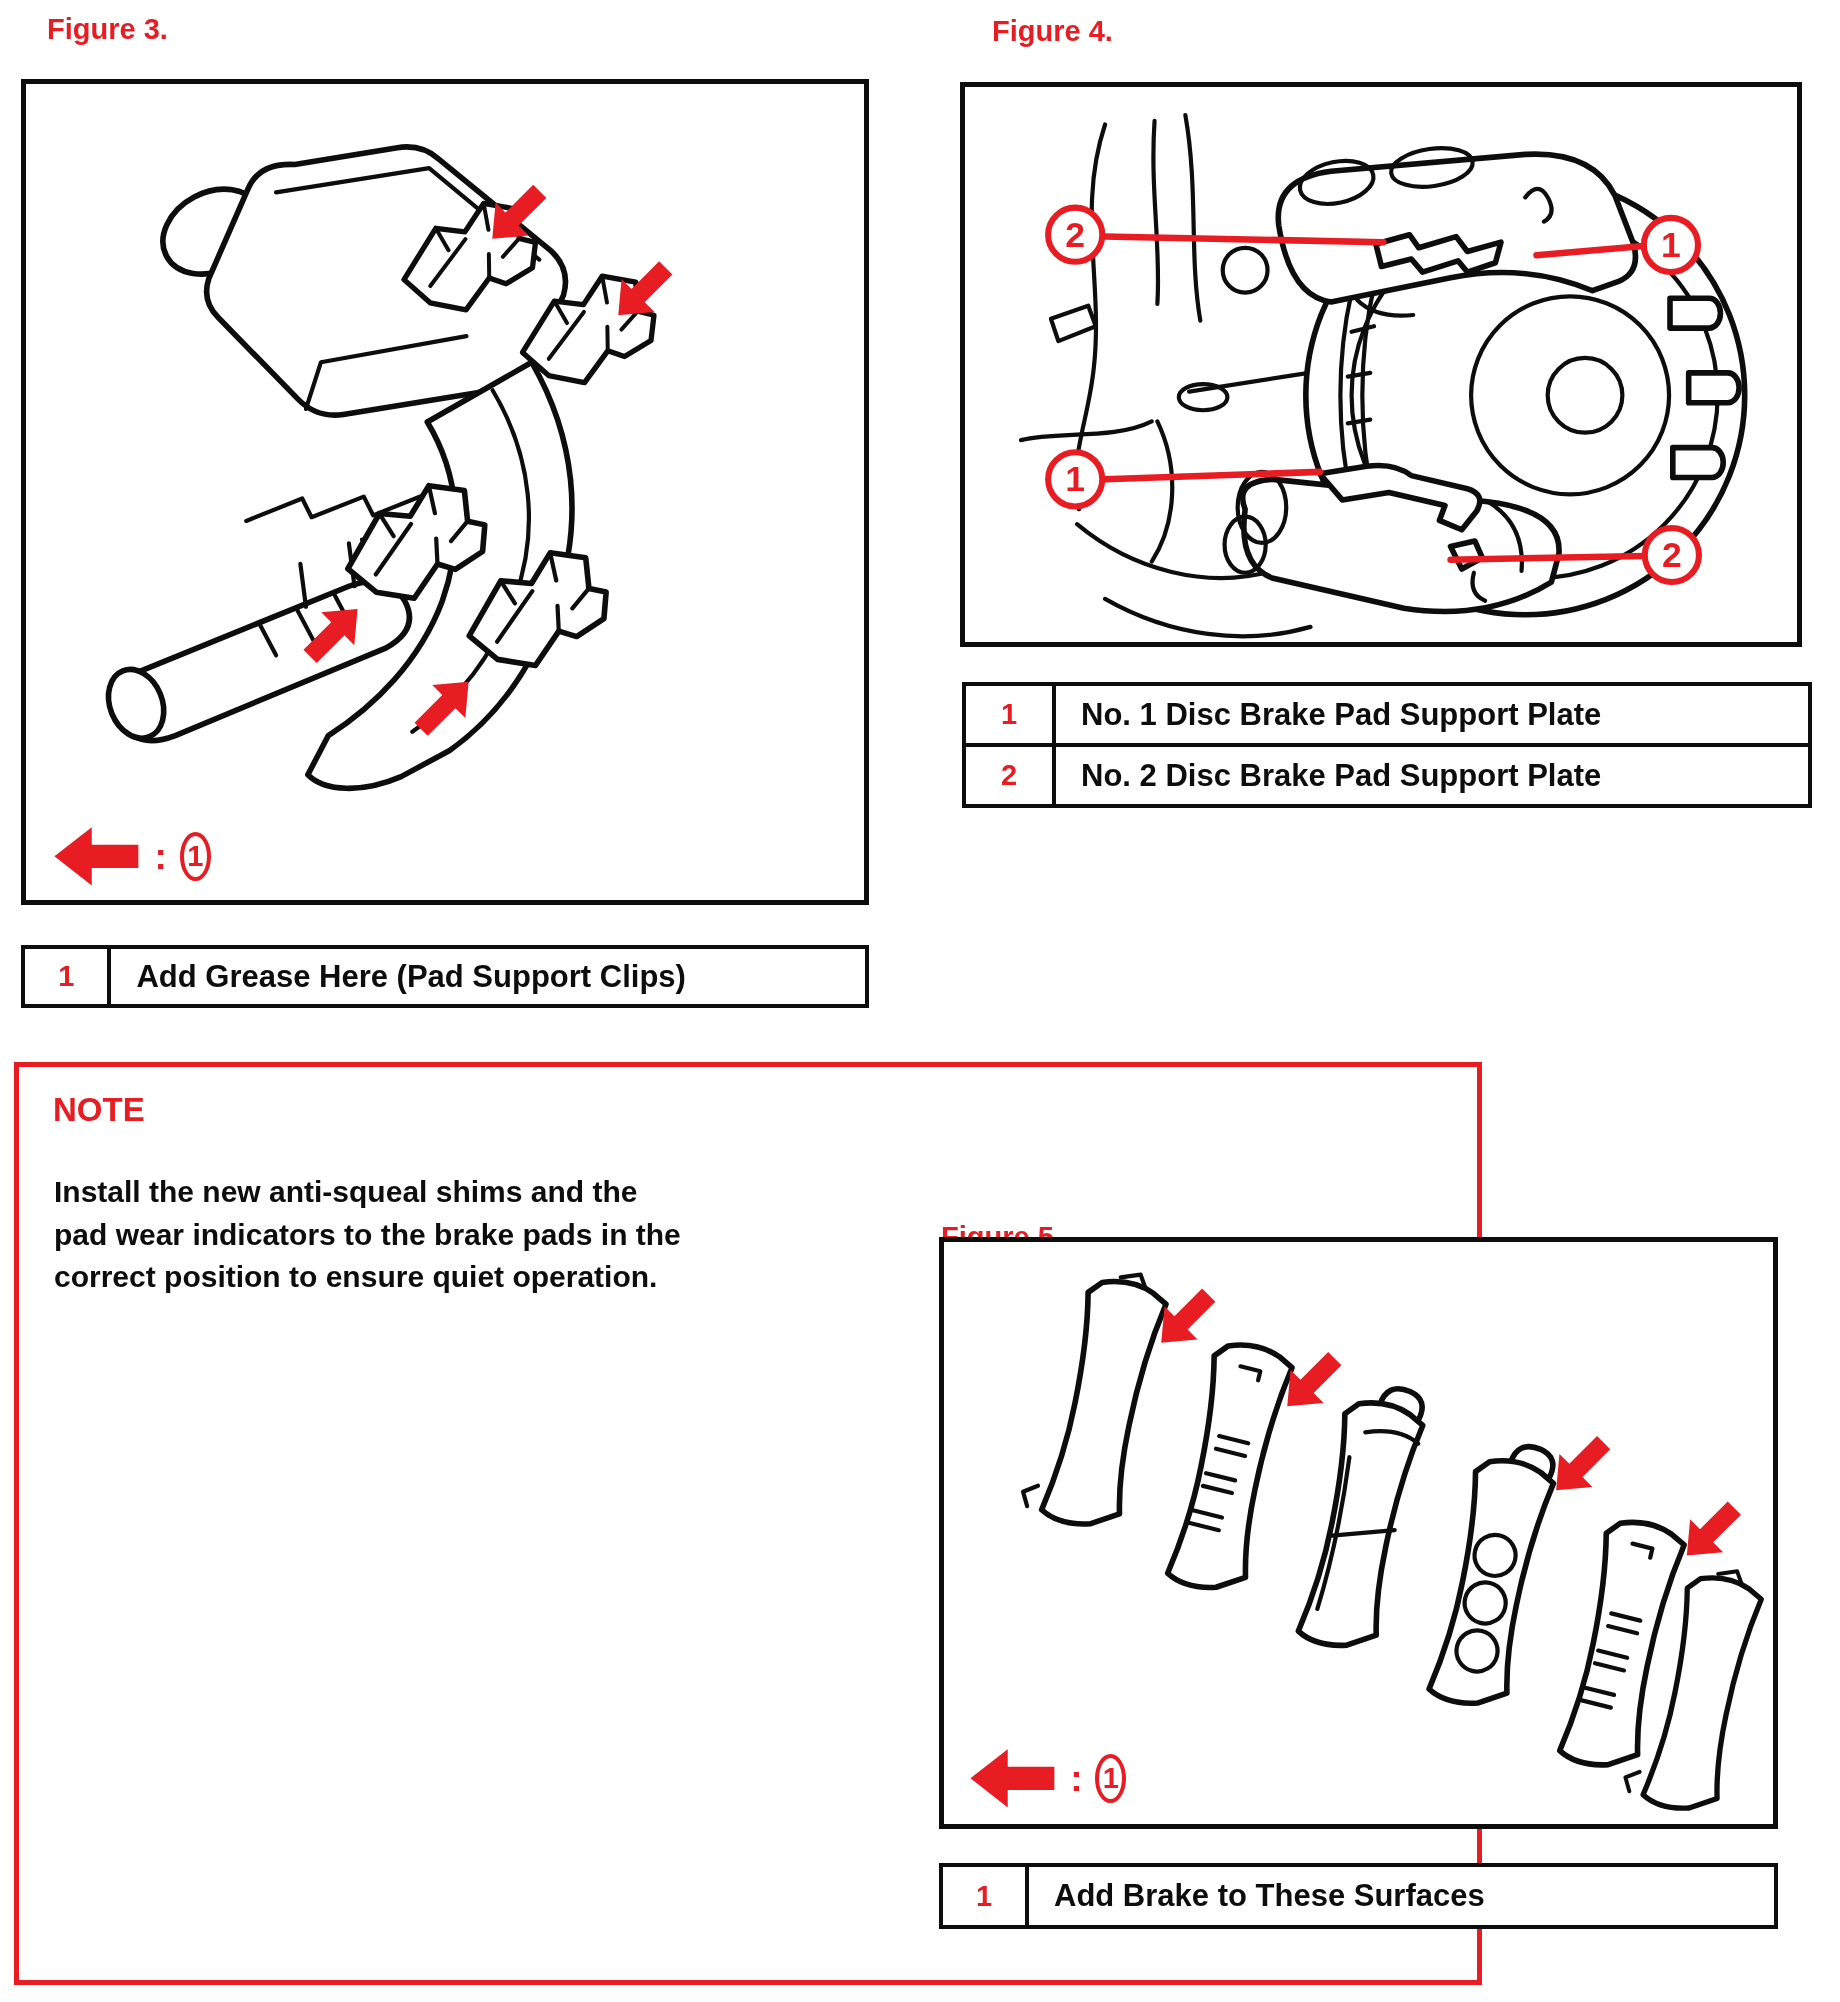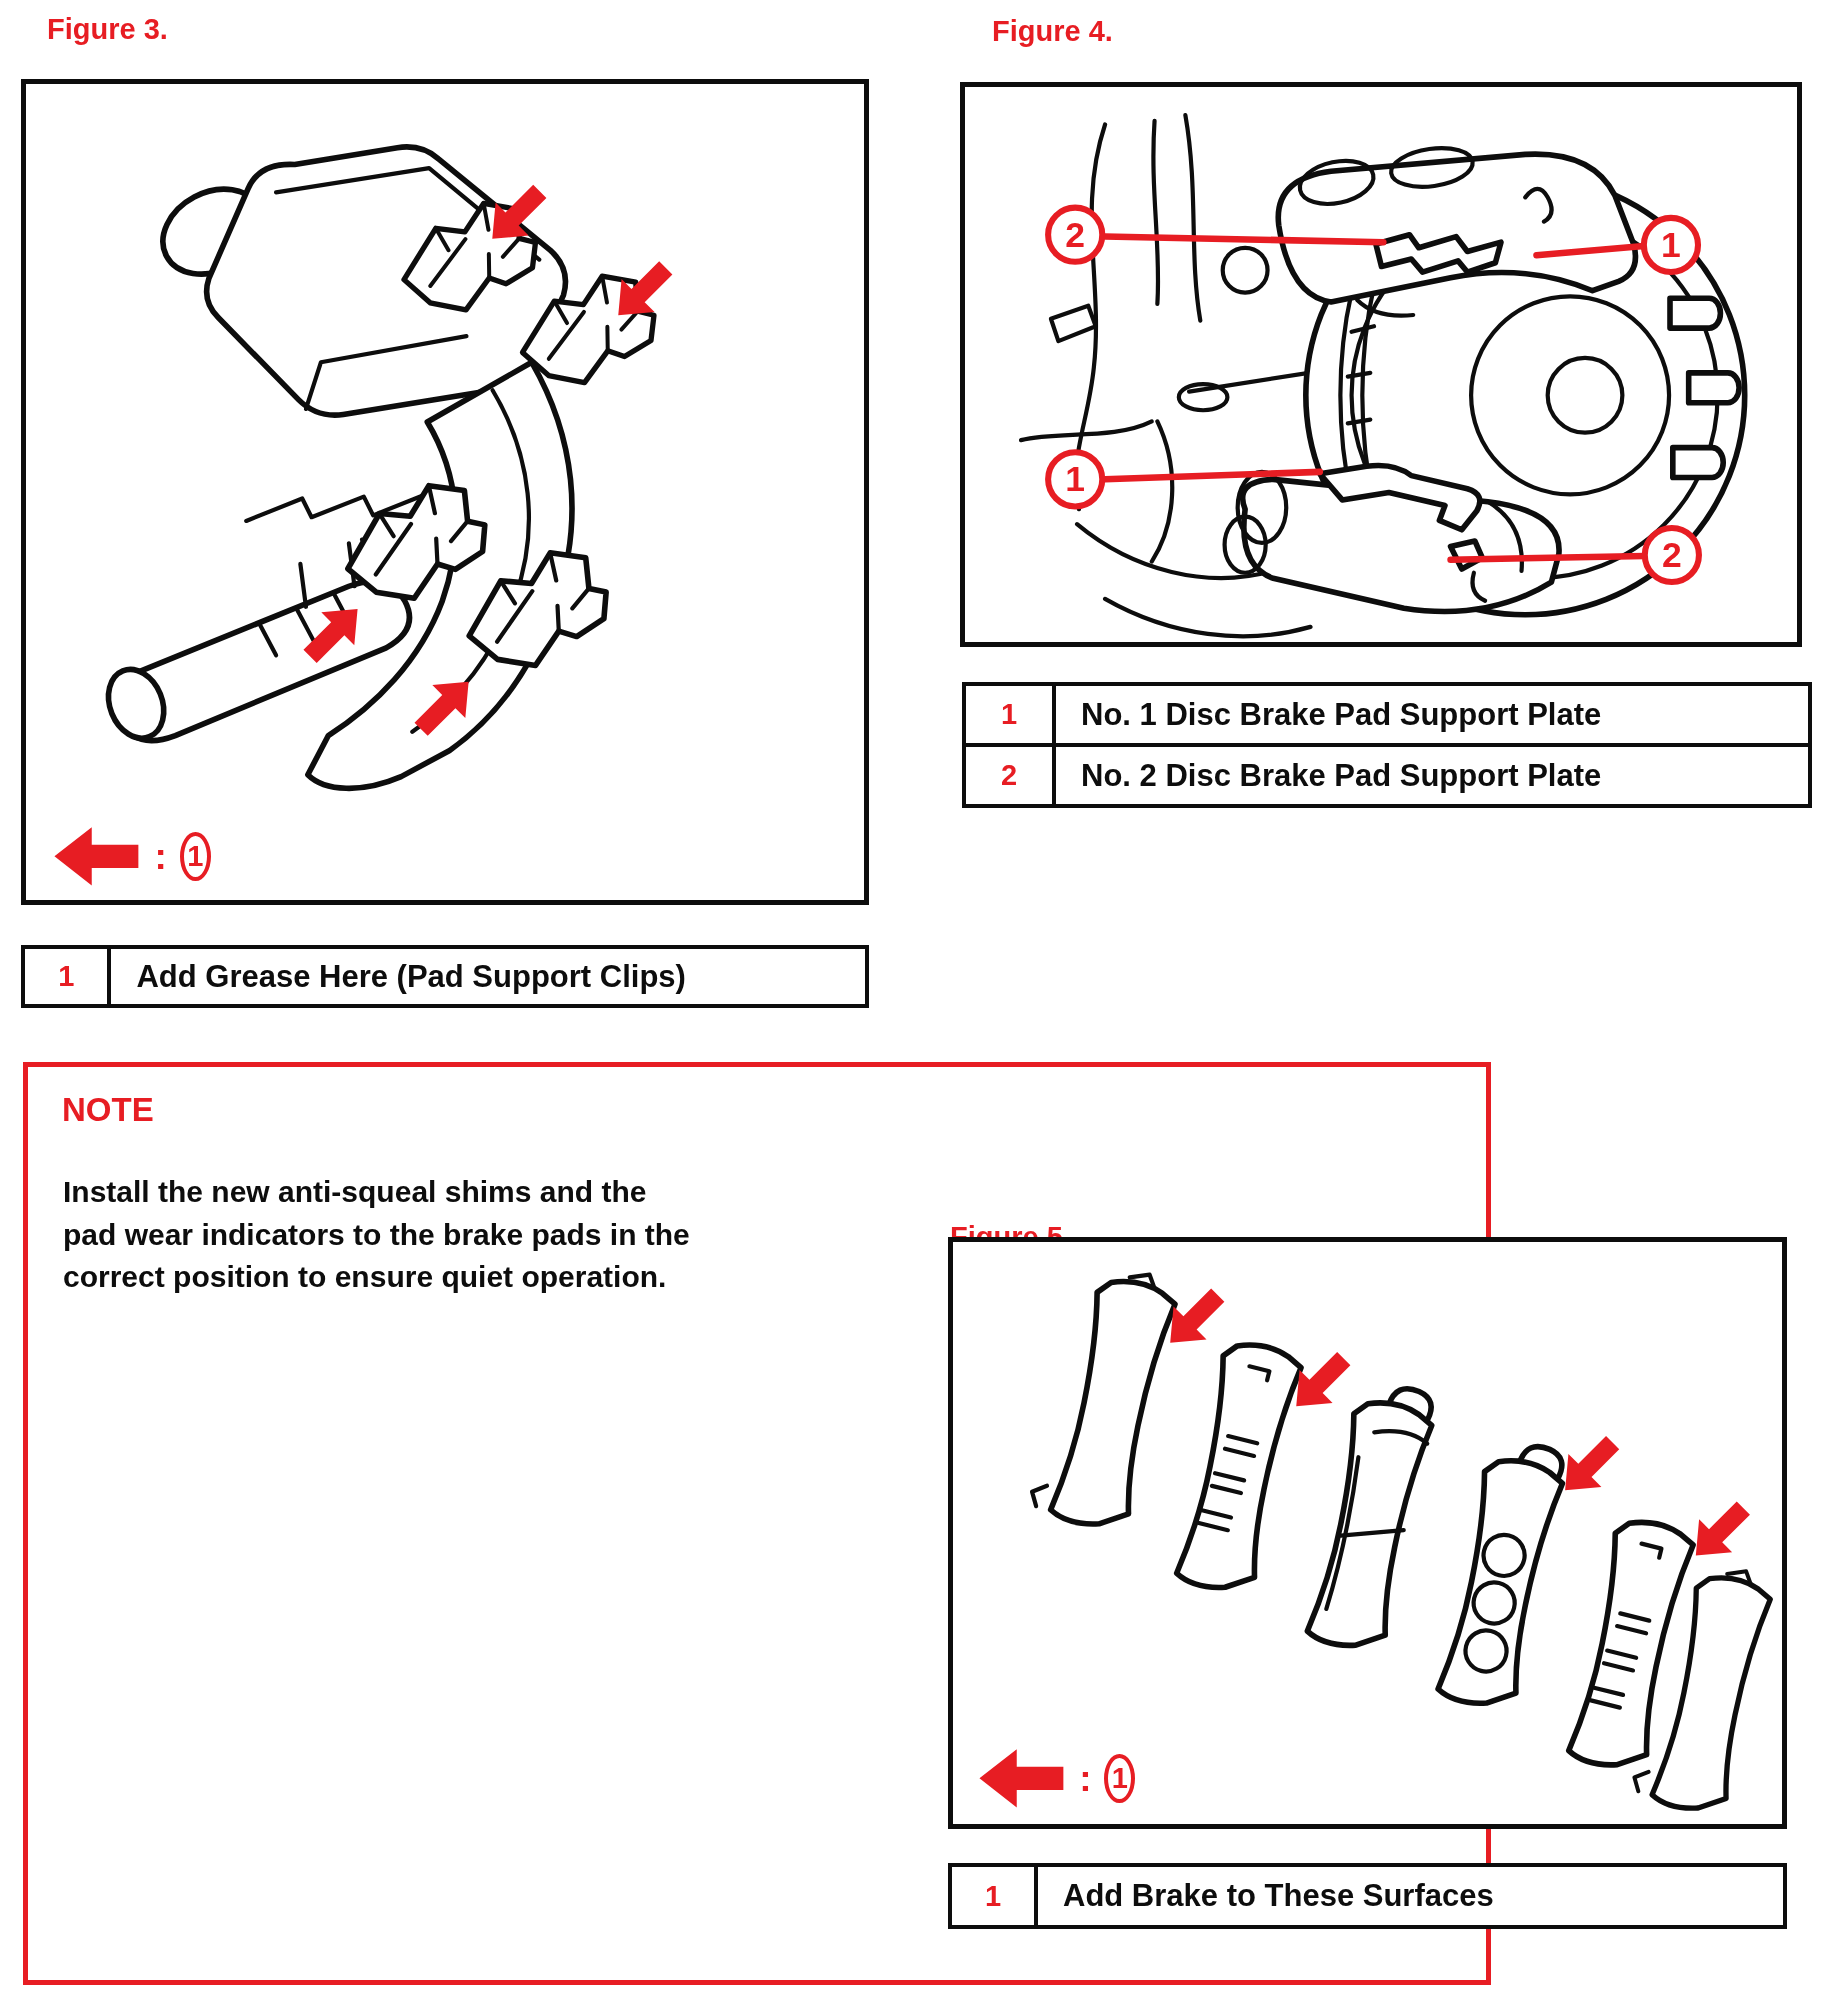--- a/index.html
+++ b/index.html
@@ -15,21 +15,21 @@
   .ct-row + .ct-row{border-top:4.7px solid var(--ink);}
   .ct-num{width:82px;flex:none;border-right:4.7px solid var(--ink);color:var(--red);
         font-weight:bold;font-size:29px;display:flex;align-items:center;justify-content:center;}
   .ct-text{flex:1;display:flex;align-items:center;padding-left:25px;font-weight:bold;font-size:31px;
         white-space:nowrap;}
   .legend{position:absolute;display:flex;align-items:center;gap:13px;}
   .legend .colon{color:var(--red);font-weight:bold;font-size:37px;line-height:1;}
   .legend .lnum{display:inline-block;width:41px;height:41px;border:4.7px solid var(--red);
         border-radius:50%;color:var(--red);font-weight:bold;font-size:29px;line-height:41px;
         text-align:center;}
-  .note-box{position:absolute;left:23px;top:1062px;width:1468px;height:923px;
+  .note-box{position:absolute;left:14px;top:1062px;width:1468px;height:923px;
         border:5.6px solid var(--red);box-sizing:border-box;background:#fff;}
   .note-title{position:absolute;left:34px;top:24px;font-size:33px;font-weight:bold;color:var(--red);}
   .note-body{position:absolute;left:35px;top:104px;font-size:30px;font-weight:bold;
         line-height:1.42;white-space:pre-line;color:var(--ink);}
   .ln{fill:#fff;stroke:var(--ink);stroke-width:6;stroke-linejoin:round;stroke-linecap:round;}
   .tn{fill:none;stroke:var(--ink);stroke-width:4.5;stroke-linejoin:round;stroke-linecap:round;}
   .rd{fill:var(--red);stroke:none;}
   .lead{stroke:var(--red);stroke-width:7;stroke-linecap:round;}
   .cocirc{fill:#fff;stroke:var(--red);stroke-width:6.5;}
   .conum{fill:var(--red);font:bold 38px "Liberation Sans",sans-serif;text-anchor:middle;}

